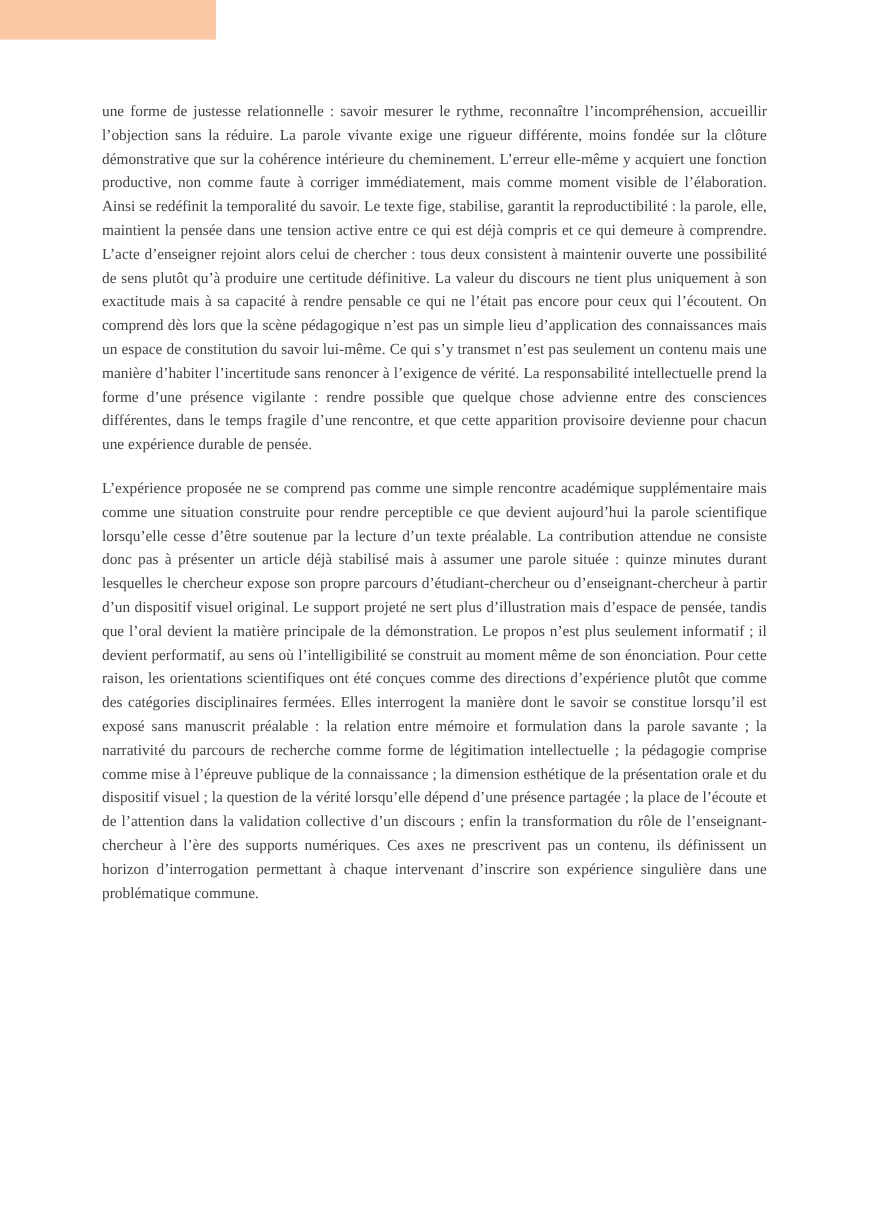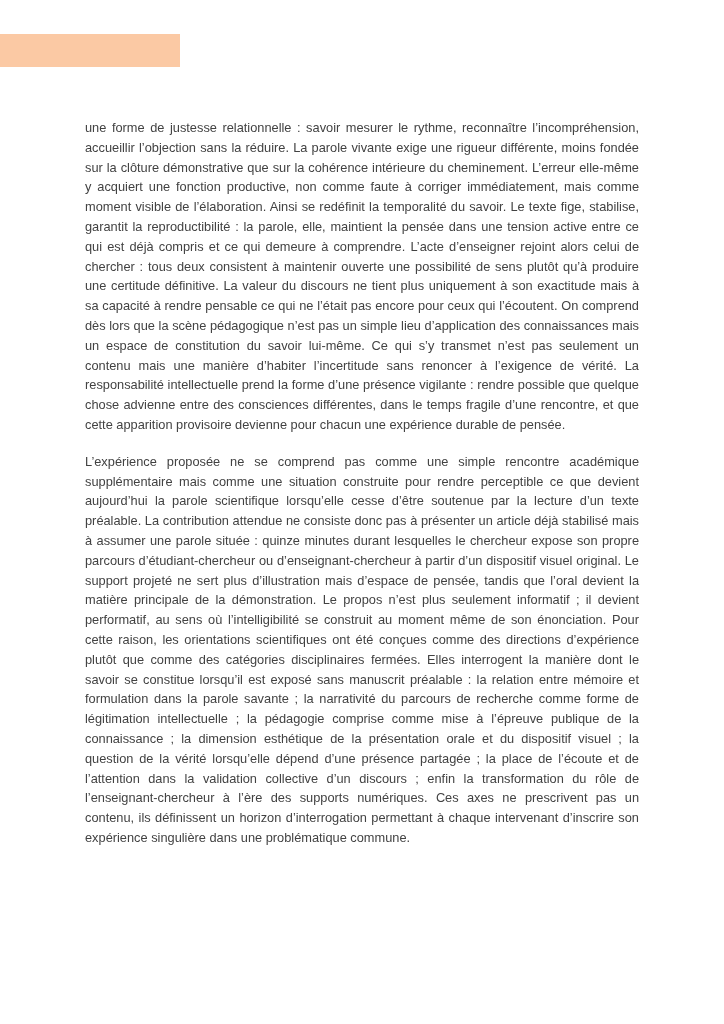--- a/index.html
+++ b/index.html
@@ -1,23 +1,22 @@
 <!DOCTYPE html>
 <html><head>
 <meta charset="utf-8">
 <style>
   html, body { margin: 0; padding: 0; background: #ffffff; }
   .page {
     position: relative;
     width: 724px;
     height: 832px;
     background: #ffffff;
-    font-family: Liberation Sans, sans-serif;
+    font-family: Liberation Serif, serif;
     overflow: hidden;
-    margin-top: 34px;
   }
   .accent-bar {
     position: absolute;
     left: 0; top: 0;
     width: 180px; height: 33px;
     background: #fbc9a4;
   }
   .text-block {
     position: absolute;
     left: 85px; top: 84px;

